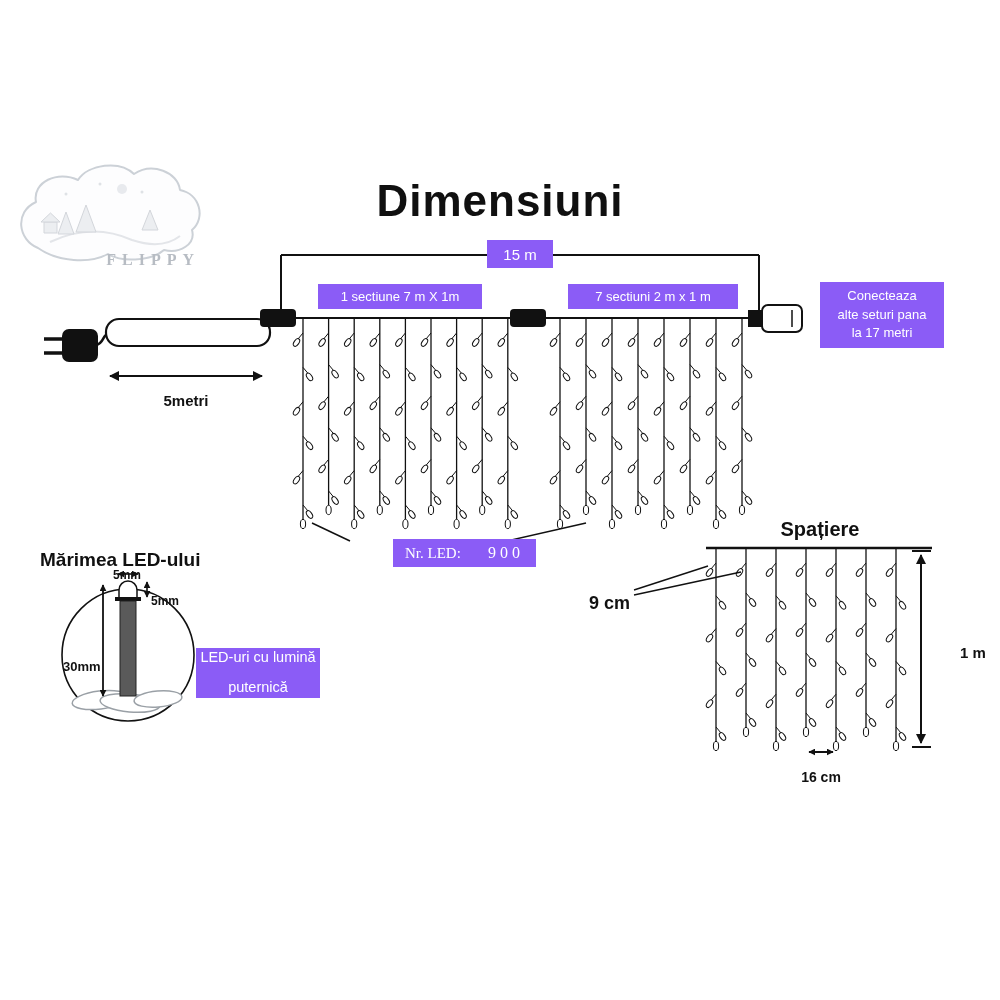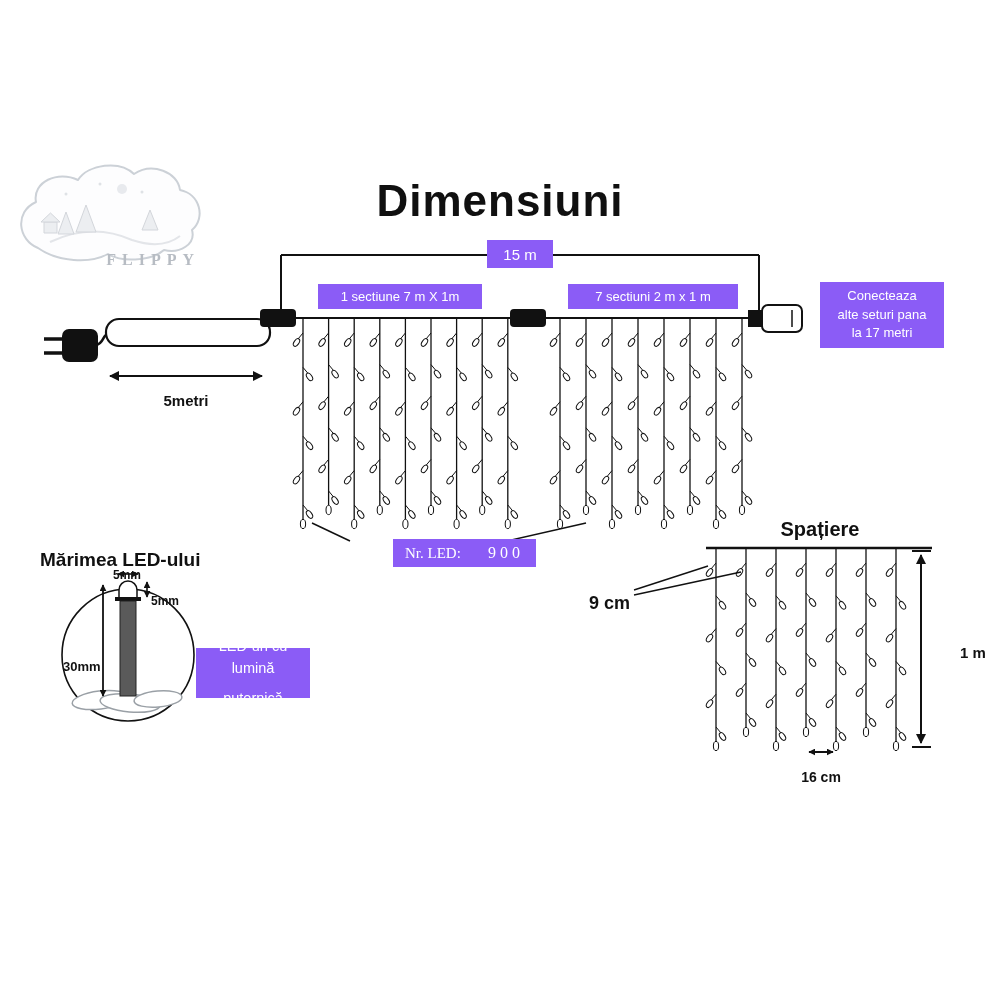--- a/index.html
+++ b/index.html
@@ -12,21 +12,21 @@
   .bbox{position:absolute;background:#8b5cf6;color:#fff;display:flex;align-items:center;
         justify-content:center;font-weight:normal;text-align:center;}
   .lbl{position:absolute;font-weight:bold;color:#111;margin-top:12px;}
   .box-15m{left:487px;top:240px;width:66px;height:28px;font-size:15px;}
   .box-sec1{left:318px;top:284px;width:164px;height:25px;font-size:13px;}
   .box-sec2{left:568px;top:284px;width:170px;height:25px;font-size:13px;}
   .box-connect{left:820px;top:282px;width:124px;height:66px;font-size:13px;flex-direction:column;line-height:1.45;}
   .box-nrled{left:345px;top:539px;width:143px;height:28px;justify-content:space-between;
              padding:0 12px;box-sizing:border-box;font-family:"Liberation Serif",serif;font-size:15px;margin-left:48px;}
   .box-nrled .val{font-size:16px;letter-spacing:4px;}
-  .box-lednote{left:196px;top:648px;width:114px;height:50px;font-size:14.5px;flex-direction:column;line-height:1.5;gap:8px;}
+  .box-lednote{left:196px;top:648px;width:124px;height:50px;font-size:14.5px;flex-direction:column;line-height:1.5;gap:8px;}
   .lbl-5metri{left:106px;top:380px;width:160px;text-align:center;font-size:15px;}
   .lbl-spatiere{left:760px;top:506px;width:120px;text-align:center;font-size:20px;}
   .lbl-9cm{left:586px;top:581px;width:44px;text-align:right;font-size:18px;}
   .lbl-1m{left:960px;top:632px;width:44px;font-size:15px;}
   .lbl-16cm{left:793px;top:757px;width:56px;text-align:center;font-size:14px;}
   .lbl-marimea{left:40px;top:537px;width:220px;font-size:19px;}
   .lbl-5mm-w{left:104px;top:556px;width:46px;text-align:center;font-size:12px;}
   .lbl-5mm-h{left:151px;top:582px;width:40px;font-size:12px;}
   .lbl-30mm{left:63px;top:647px;width:44px;font-size:13px;}
   .disclaimer{left:0;top:795px;width:1000px;text-align:center;font-size:17.5px;font-weight:bold;color:#0d0d0d;}

